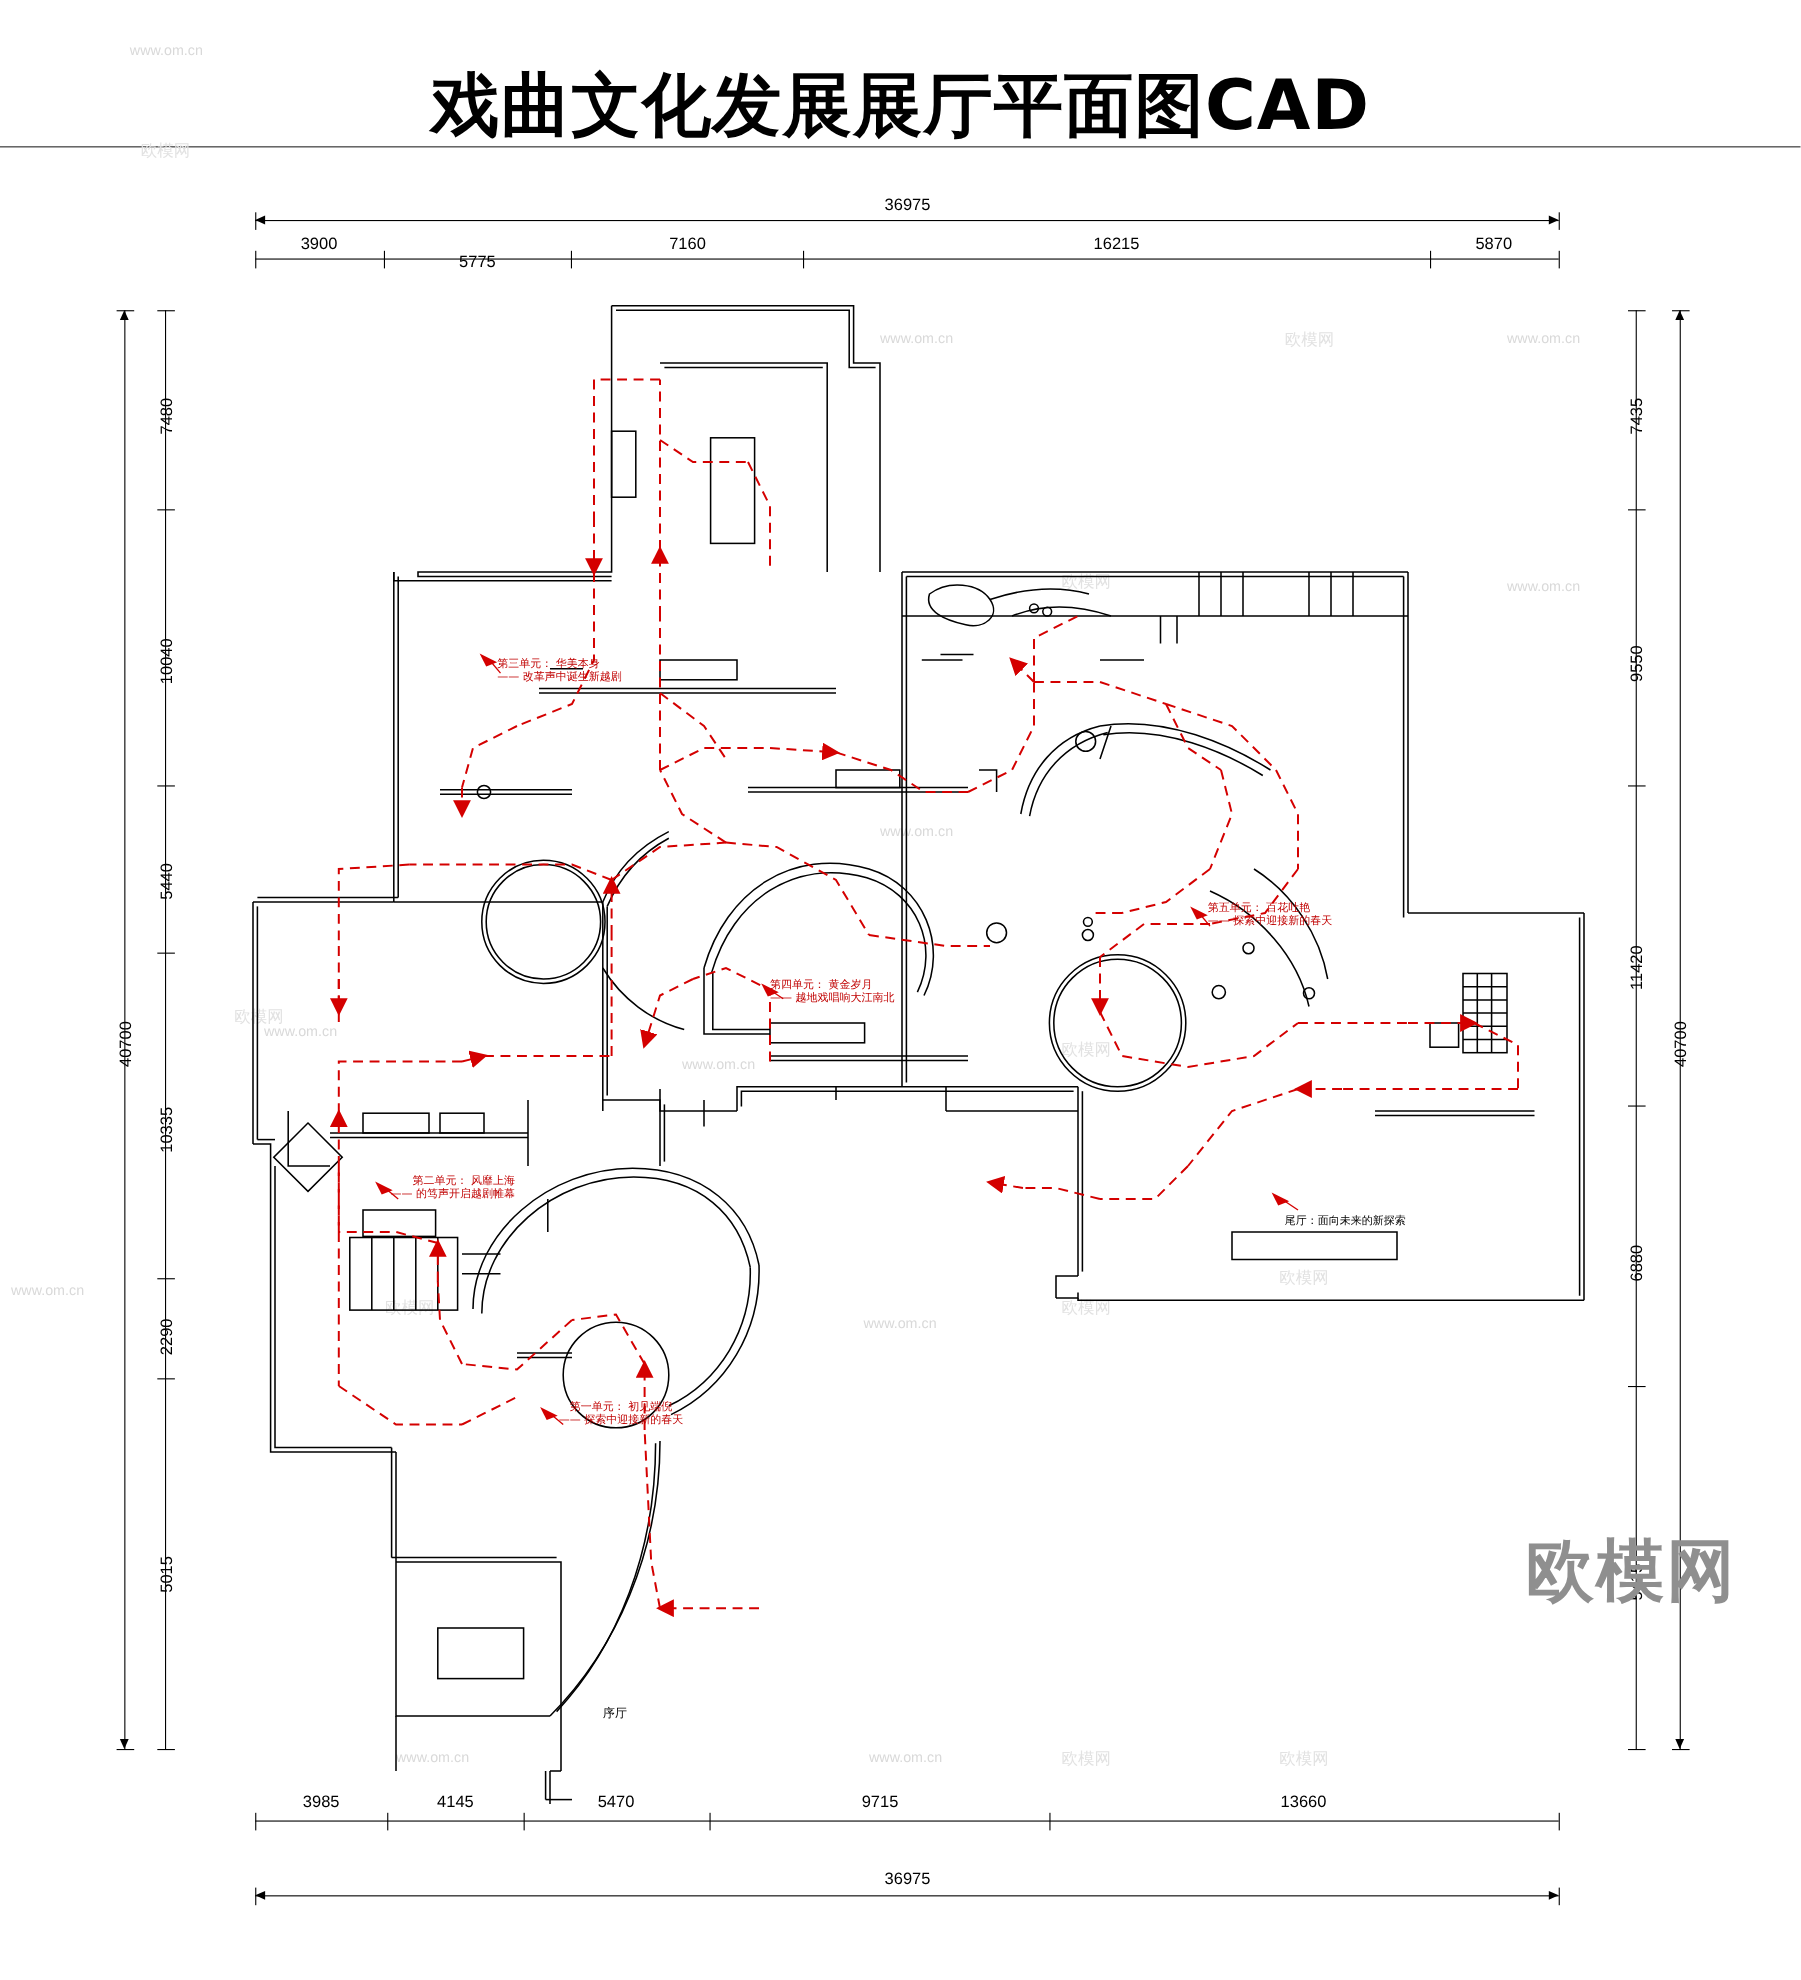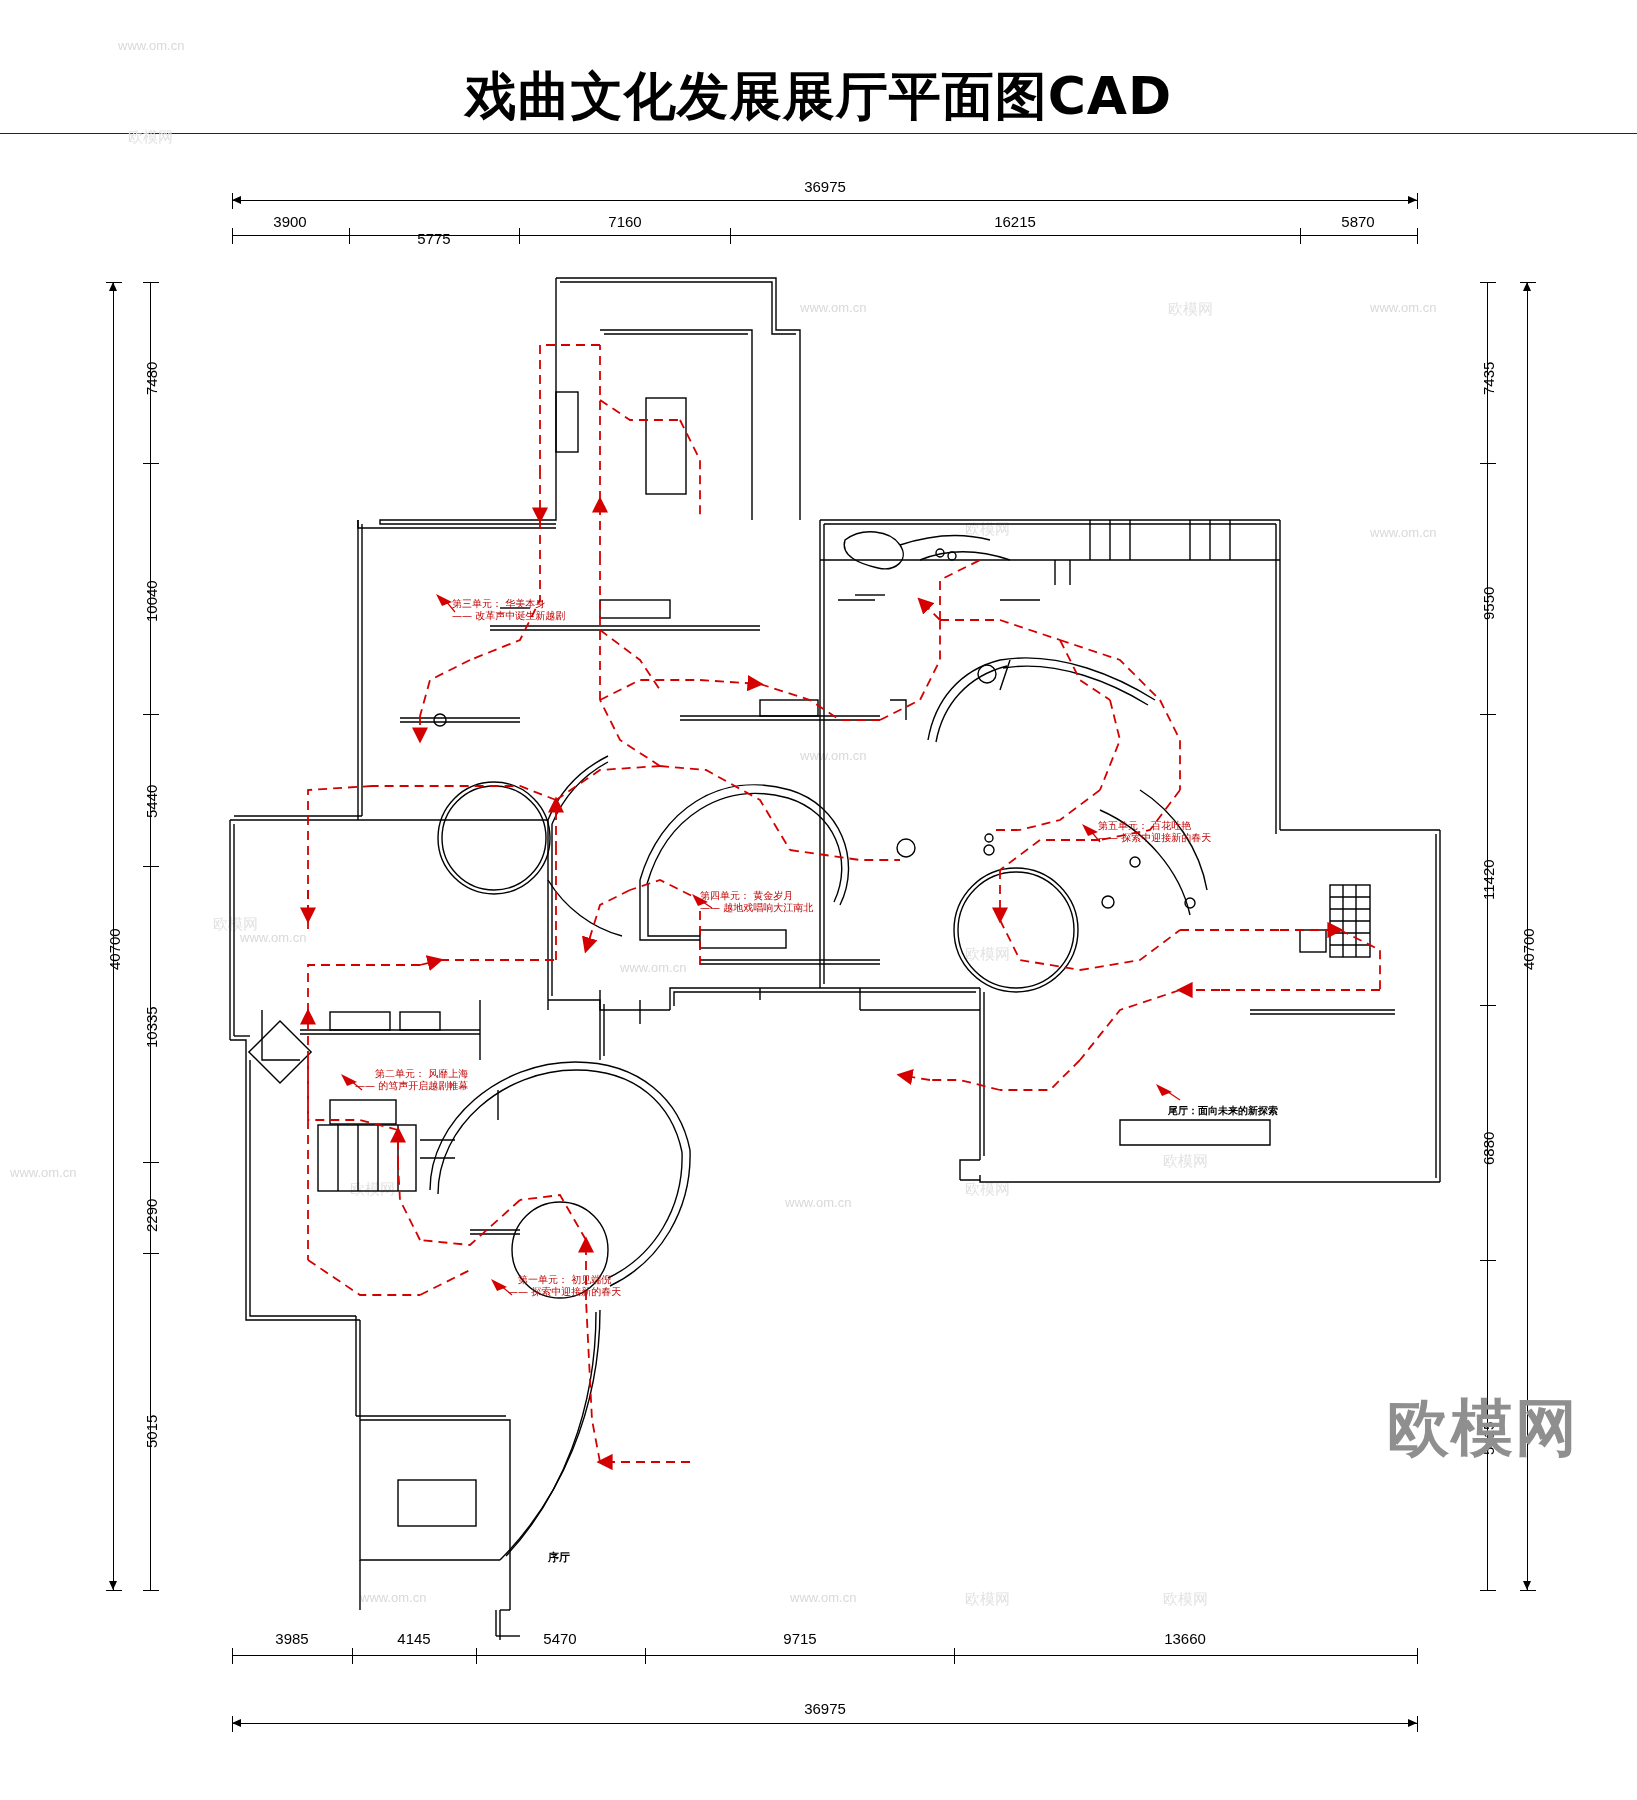--- a/index.html
+++ b/index.html
@@ -23,21 +23,21 @@
   }
   
   .title {
     position: absolute;
     left: 0;
     top: 48px;
     width: 1637px;
     text-align: center;
     font-family: "DejaVu Sans", sans-serif;
     font-weight: bold;
-    font-size: 52px;
+    font-size: 63px;
     line-height: 96px;
     letter-spacing: 1px;
     color: #000000;
     white-space: nowrap;
   }
   .title-rule {
     position: absolute;
     left: 0;
     top: 133px;
     width: 1637px;
@@ -108,21 +108,20 @@
   .annot {
     position: absolute;
     font-family: "DejaVu Sans", sans-serif;
     font-size: 10px;
     line-height: 12px;
     color: #c00000;
     white-space: nowrap;
   }
   .annot.black {
     color: #000000;
-    font-weight: bold;
   }
   
   .wm {
     position: absolute;
     font-family: "Liberation Sans", sans-serif;
     font-size: 13px;
     color: #d9d9d9;
     white-space: nowrap;
     user-select: none;
   }

